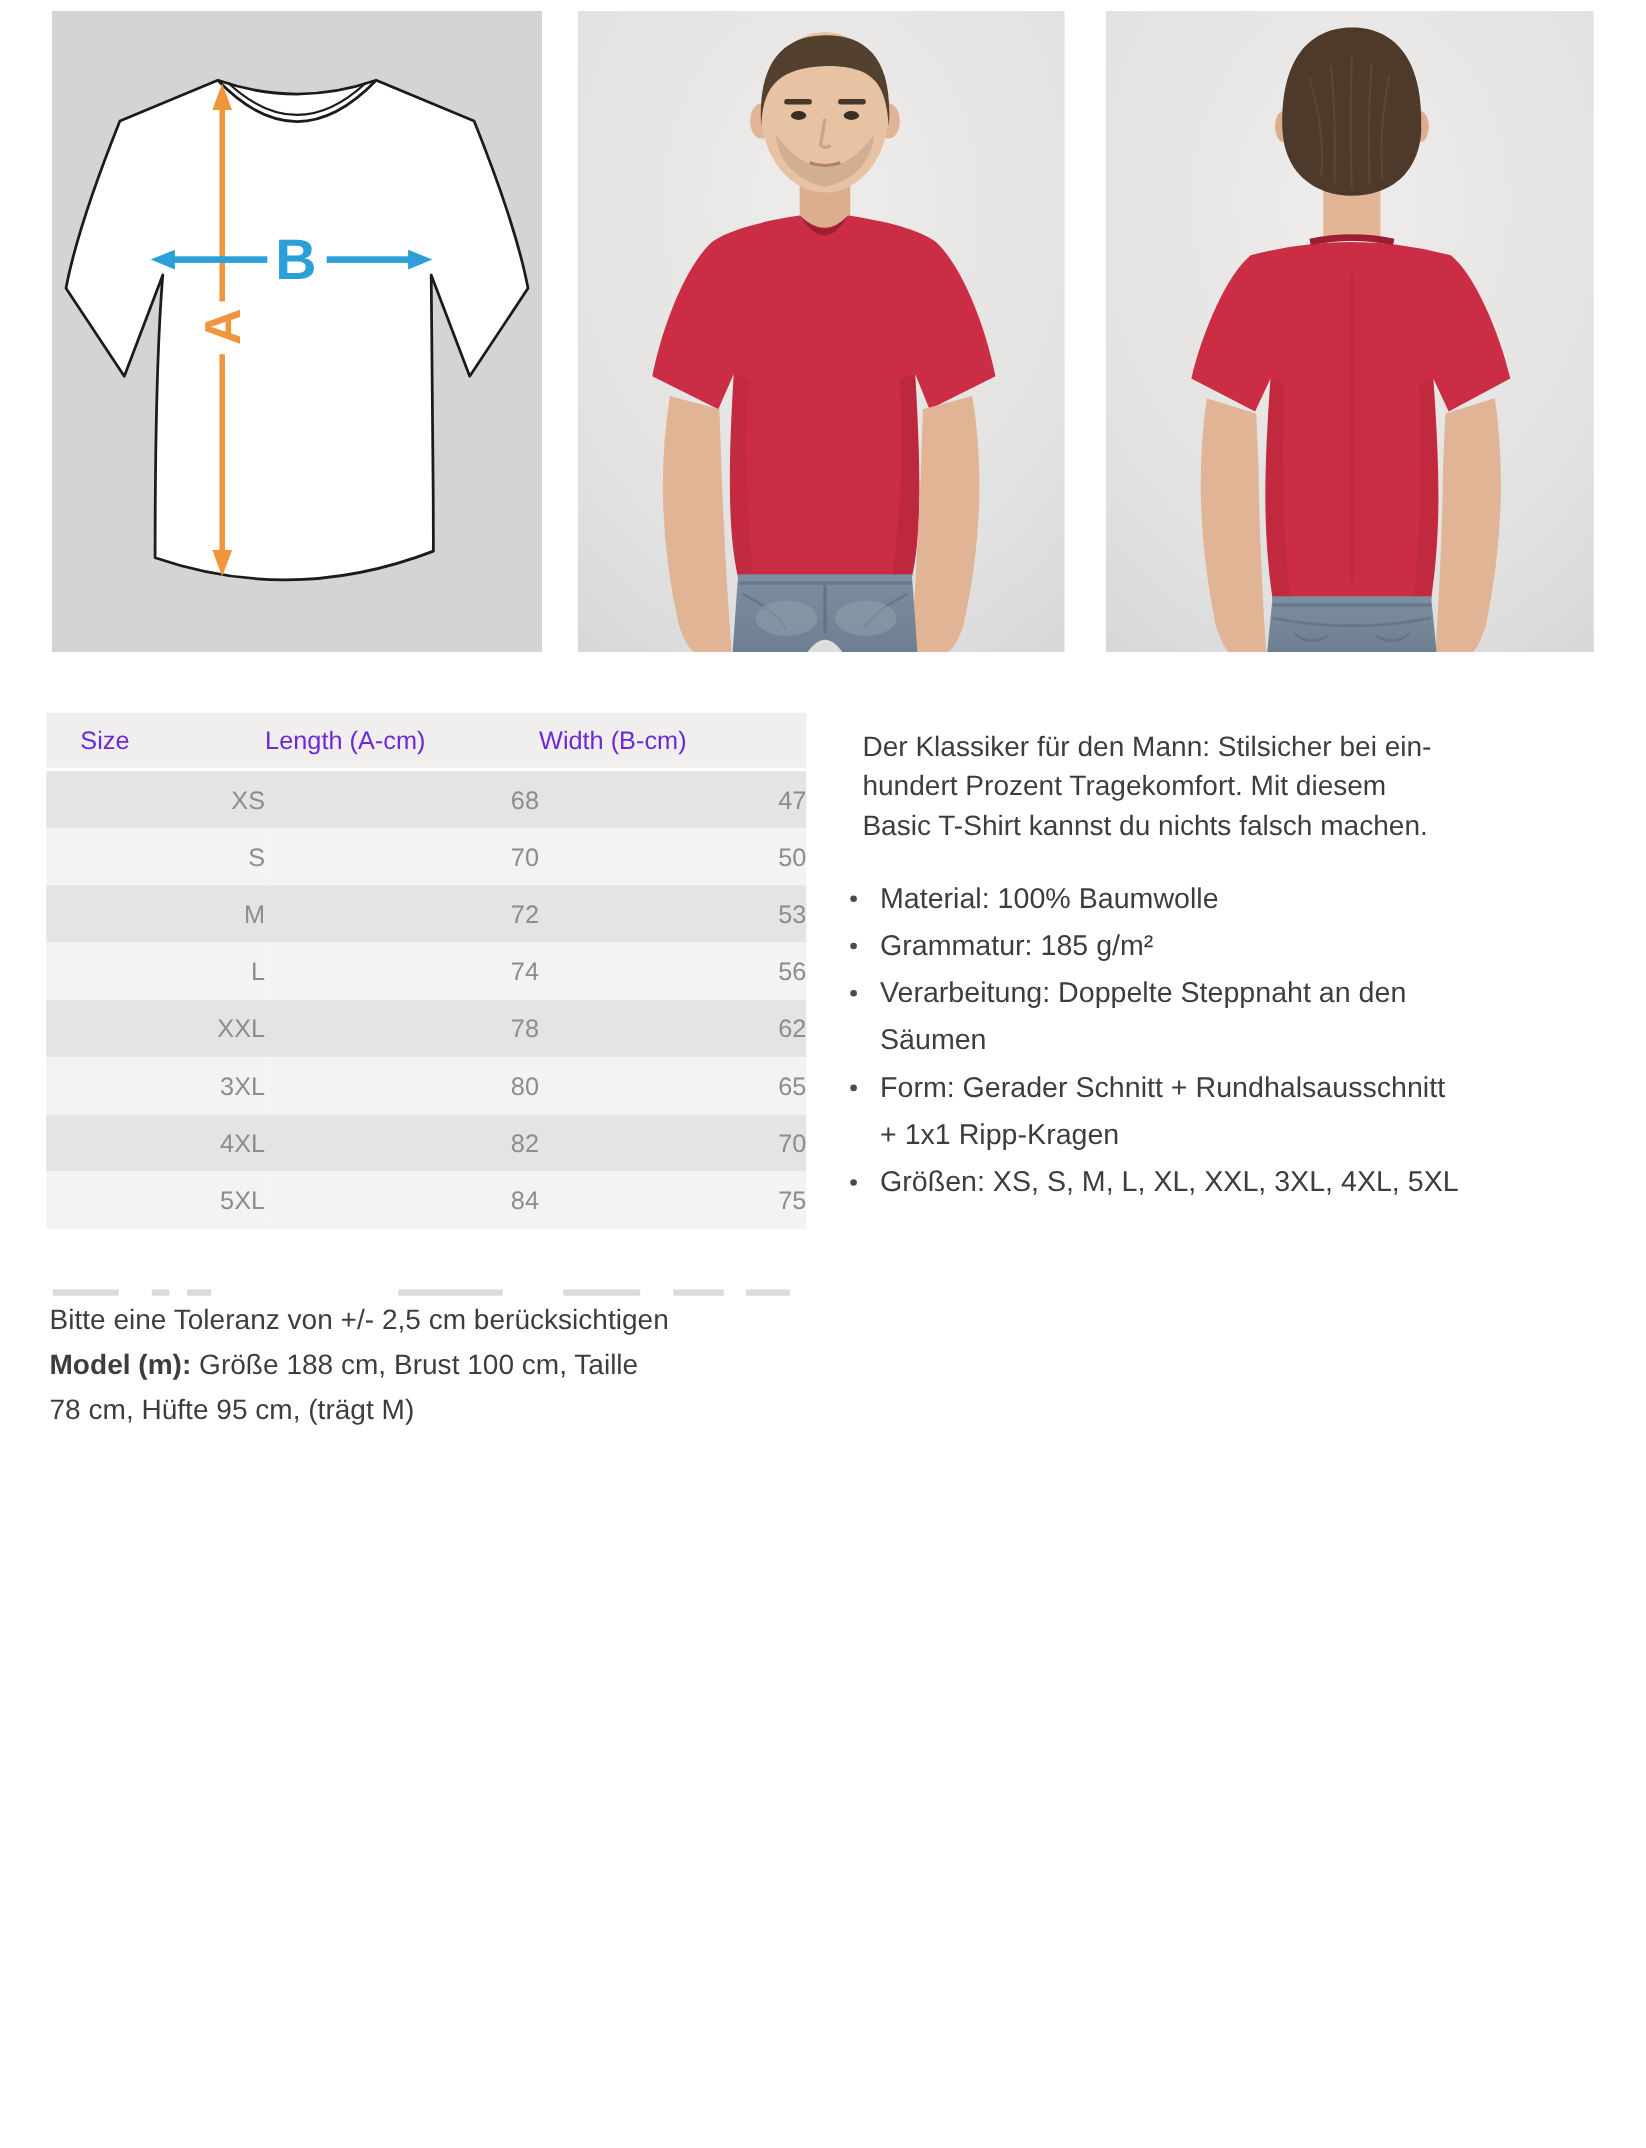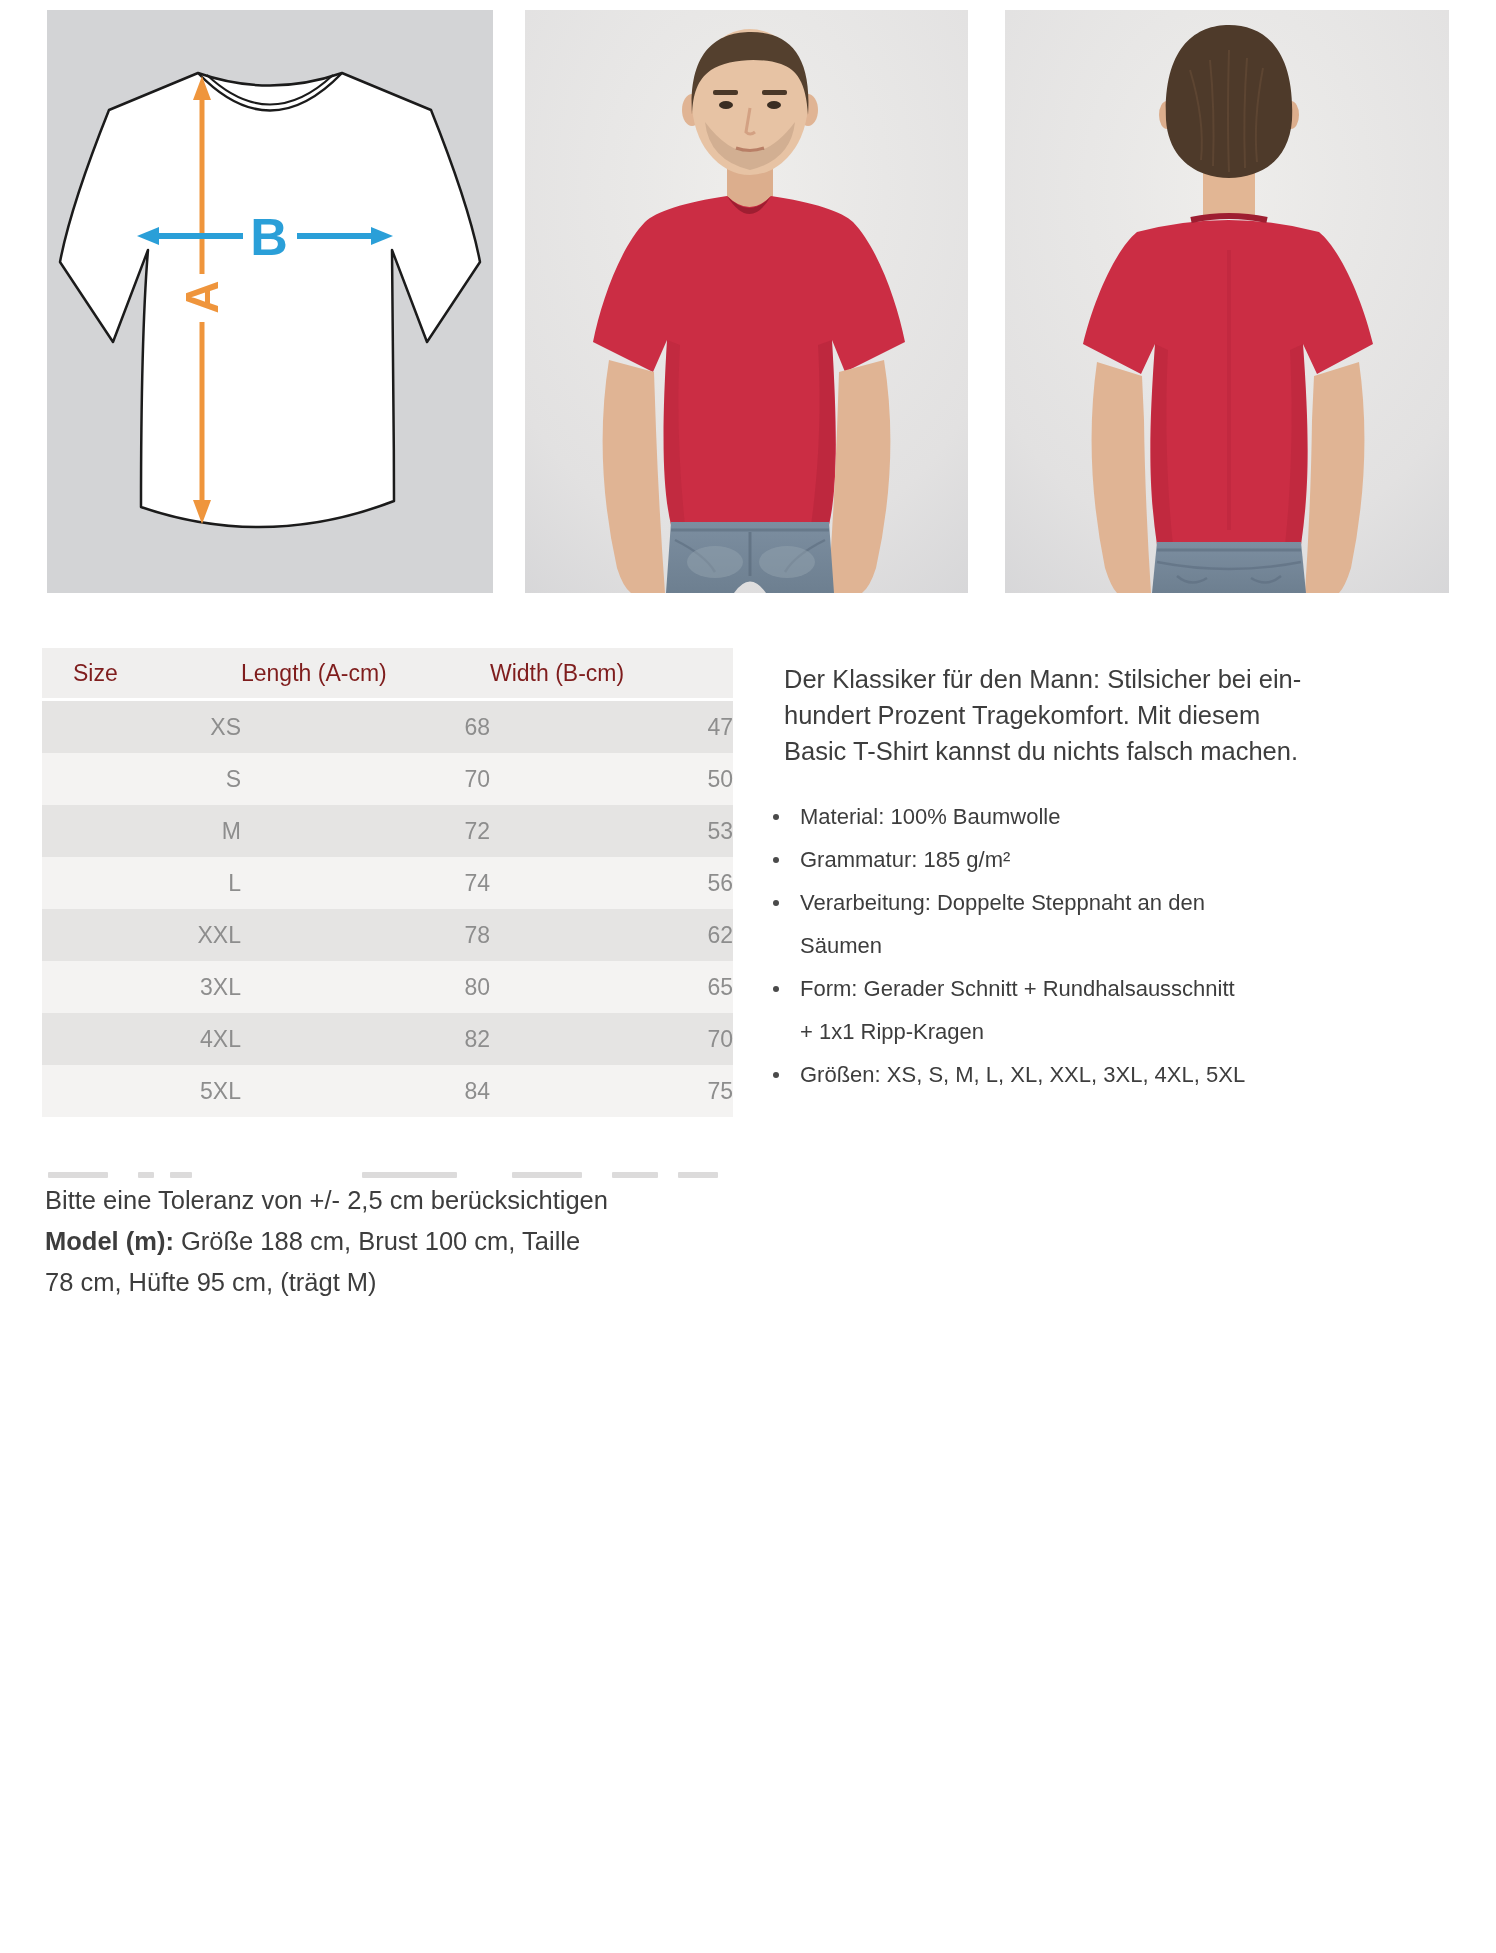--- a/index.html
+++ b/index.html
@@ -17,21 +17,21 @@
   
   .size-table{
     position:absolute;left:42px;top:648px;width:691px;
     border-collapse:collapse;table-layout:fixed;
     font-size:23px;color:#8d8d8d;
   }
   .size-table col.c1{width:199px;}
   .size-table col.c2{width:249px;}
   .size-table col.c3{width:243px;}
   .size-table th{
-    background:#f0efee;color:#7f1d1d;font-weight:normal;text-align:left;
+    background:#f0efee;color:#6d28d9;font-weight:normal;text-align:left;
     height:50px;border-bottom:3px solid #ffffff;padding:0;
   }
   .size-table td{height:52px;padding:0;text-align:right;}
   .size-table th:first-child,.size-table td:first-child{padding-left:31px;}
   .size-table tbody tr:nth-child(odd){background:#e5e4e3;}
   .size-table tbody tr:nth-child(even){background:#f4f3f2;}
 
   
   .clip{position:absolute;left:42px;top:1172px;width:691px;height:8px;overflow:hidden;}
   .clip span{display:inline-block;height:6px;background:#dcdbdb;vertical-align:top;border-radius:1px;}
@@ -41,21 +41,21 @@
   .clip span:nth-child(4){width:95px;margin-left:170px;}
   .clip span:nth-child(5){width:70px;margin-left:55px;}
   .clip span:nth-child(6){width:46px;margin-left:30px;}
   .clip span:nth-child(7){width:40px;margin-left:20px;}
 
   
   .description{position:absolute;left:768px;top:645px;width:700px;color:#3d3d3d;}
   .description .intro{
     margin:16px;font-size:25.5px;line-height:36px;white-space:pre-line;
   }
-  .feature-list{list-style:none;margin:26px 0 0 0;padding:0;font-size:22px;line-height:43px;}
+  .feature-list{list-style:none;margin:26px 0 0 0;padding:0;font-size:26px;line-height:43px;}
   .feature-list li{display:flex;align-items:flex-start;}
   .feature-list .dot{
     flex:0 0 auto;width:6px;height:6px;border-radius:50%;background:#4a4a4a;
     margin:19px 21px 0 5px;
   }
   .feature-list li>span.txt{white-space:pre-line;}
 
   
   .notes{position:absolute;left:45px;top:1180px;width:724px;color:#3d3d3d;
     font-size:25.5px;line-height:41px;}

